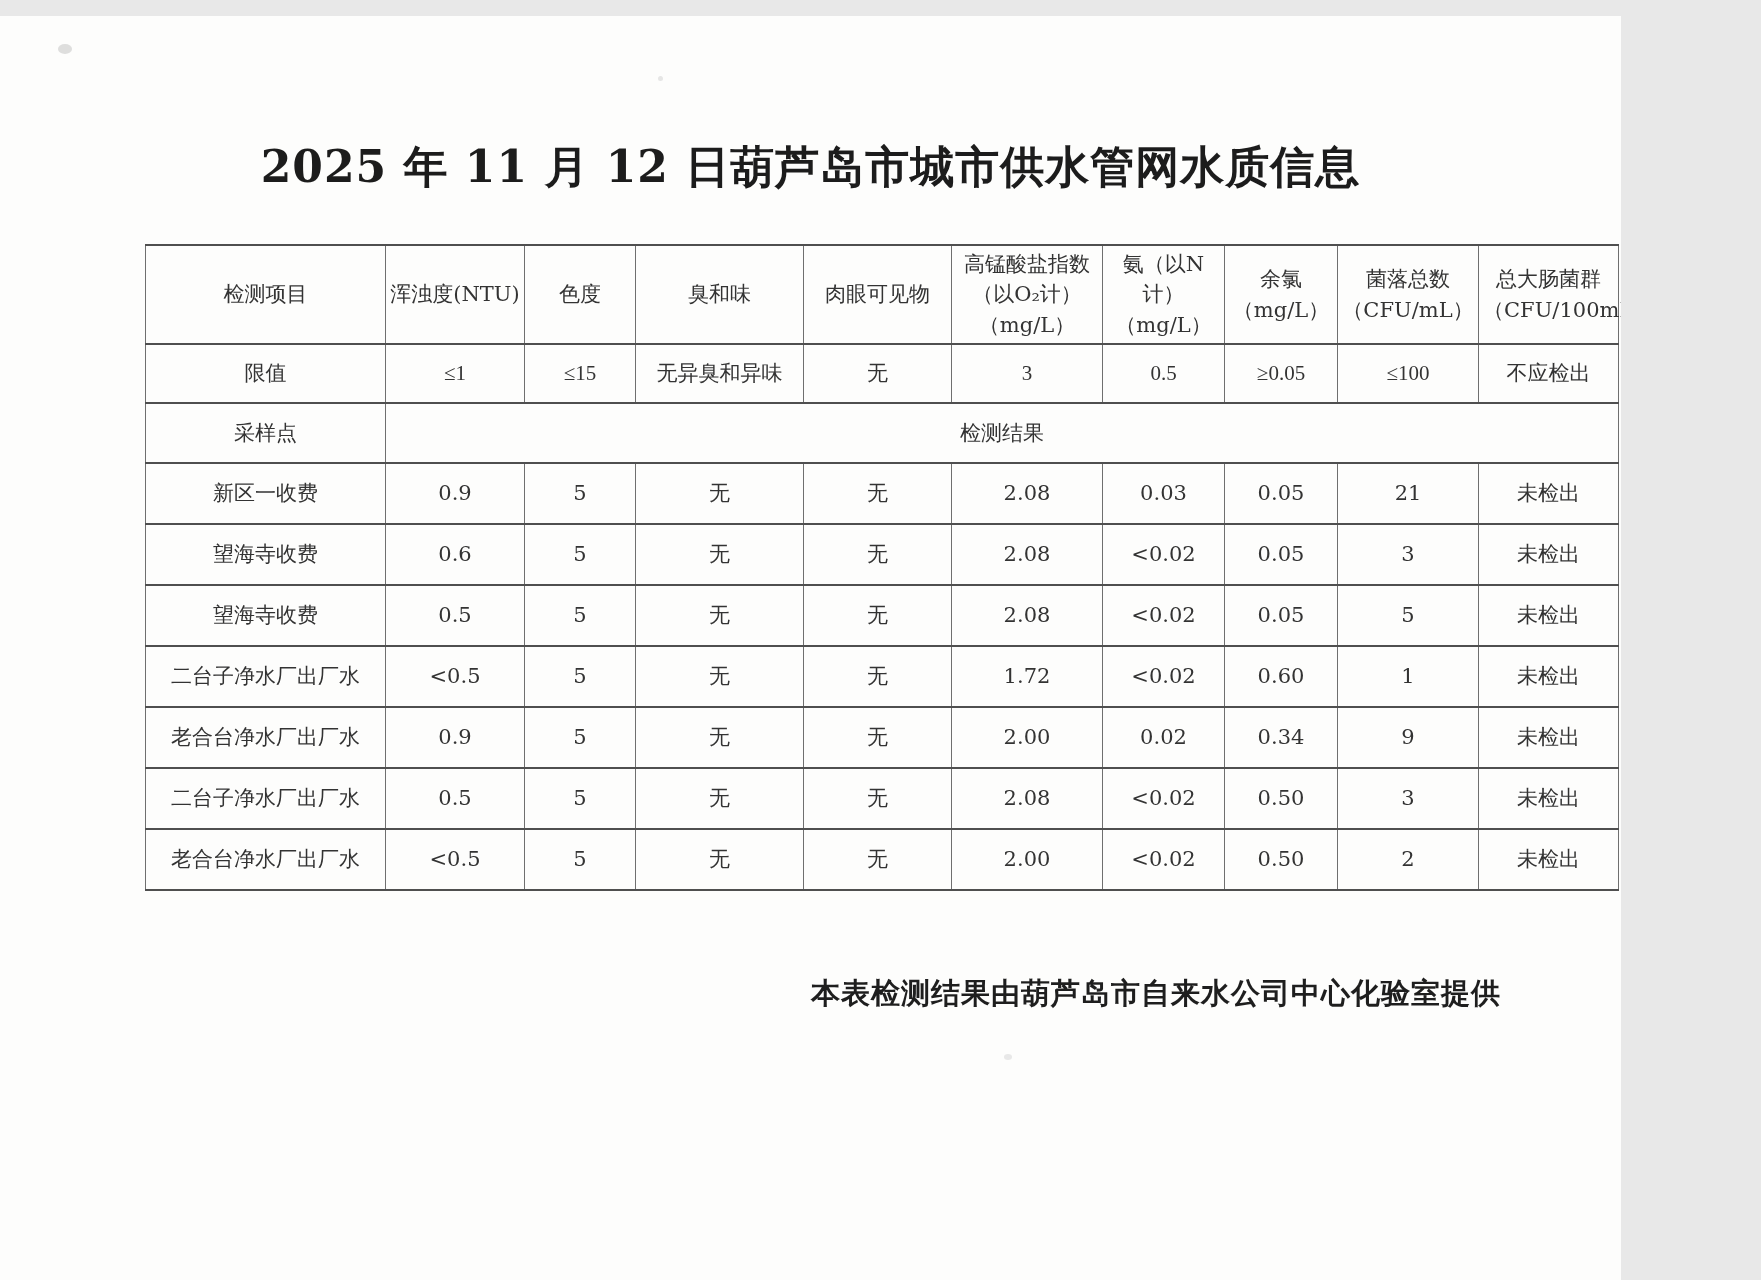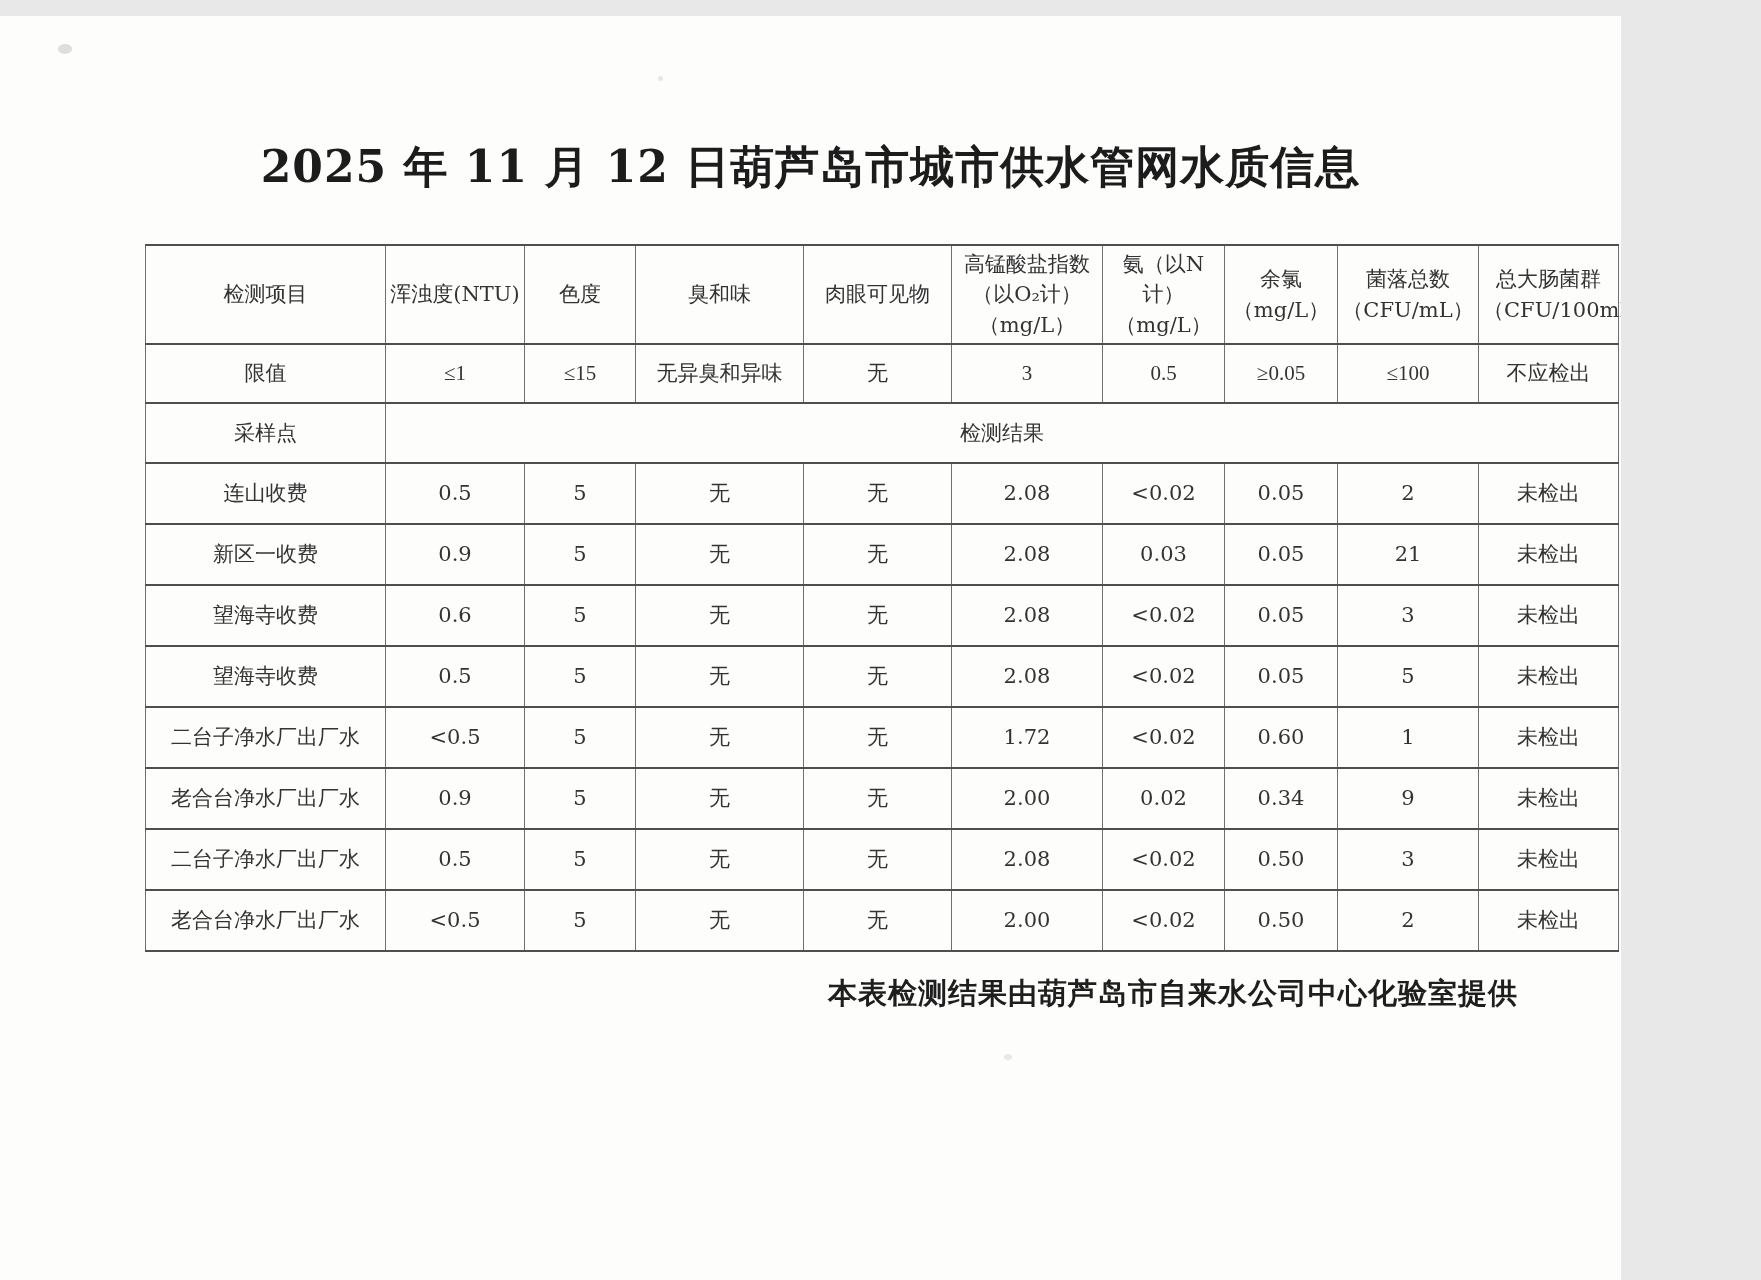--- a/index.html
+++ b/index.html
@@ -62,21 +62,21 @@
     line-height: 1.45;
   }
   tr.header-row    th { height: 97px; }
   tr.limit-row     th, tr.limit-row td   { height: 57px; font-family: Liberation Serif, serif; }
   tr.sample-row    th, tr.sample-row td  { height: 58px; }
   tr.data-row      th, tr.data-row td    { height: 59px; }
 
   .doc-footer {
     position: absolute;
     top: 958px;
-    left: 828px;
+    left: 811px;
     font-size: 29px;
     font-weight: bold;
     letter-spacing: 1px;
     color: #1e1e1e;
   }
 </style>
 </head>
 <body>
 
 <div class="page">
@@ -132,32 +132,20 @@
         <td>≥0.05</td>
         <td>≤100</td>
         <td>不应检出</td>
       </tr>
       <tr class="sample-row">
         <th>采样点</th>
         <td colspan="9">检测结果</td>
       </tr>
     </tbody>
     <tbody>
-    <tr class="data-row">
-      <th>连山收费</th>
-      <td>0.5</td>
-      <td>5</td>
-      <td>无</td>
-      <td>无</td>
-      <td>2.08</td>
-      <td>&lt;0.02</td>
-      <td>0.05</td>
-      <td>2</td>
-      <td>未检出</td>
-    </tr>
 
     <tr class="data-row">
       <th>新区一收费</th>
       <td>0.9</td>
       <td>5</td>
       <td>无</td>
       <td>无</td>
       <td>2.08</td>
       <td>0.03</td>
       <td>0.05</td>

